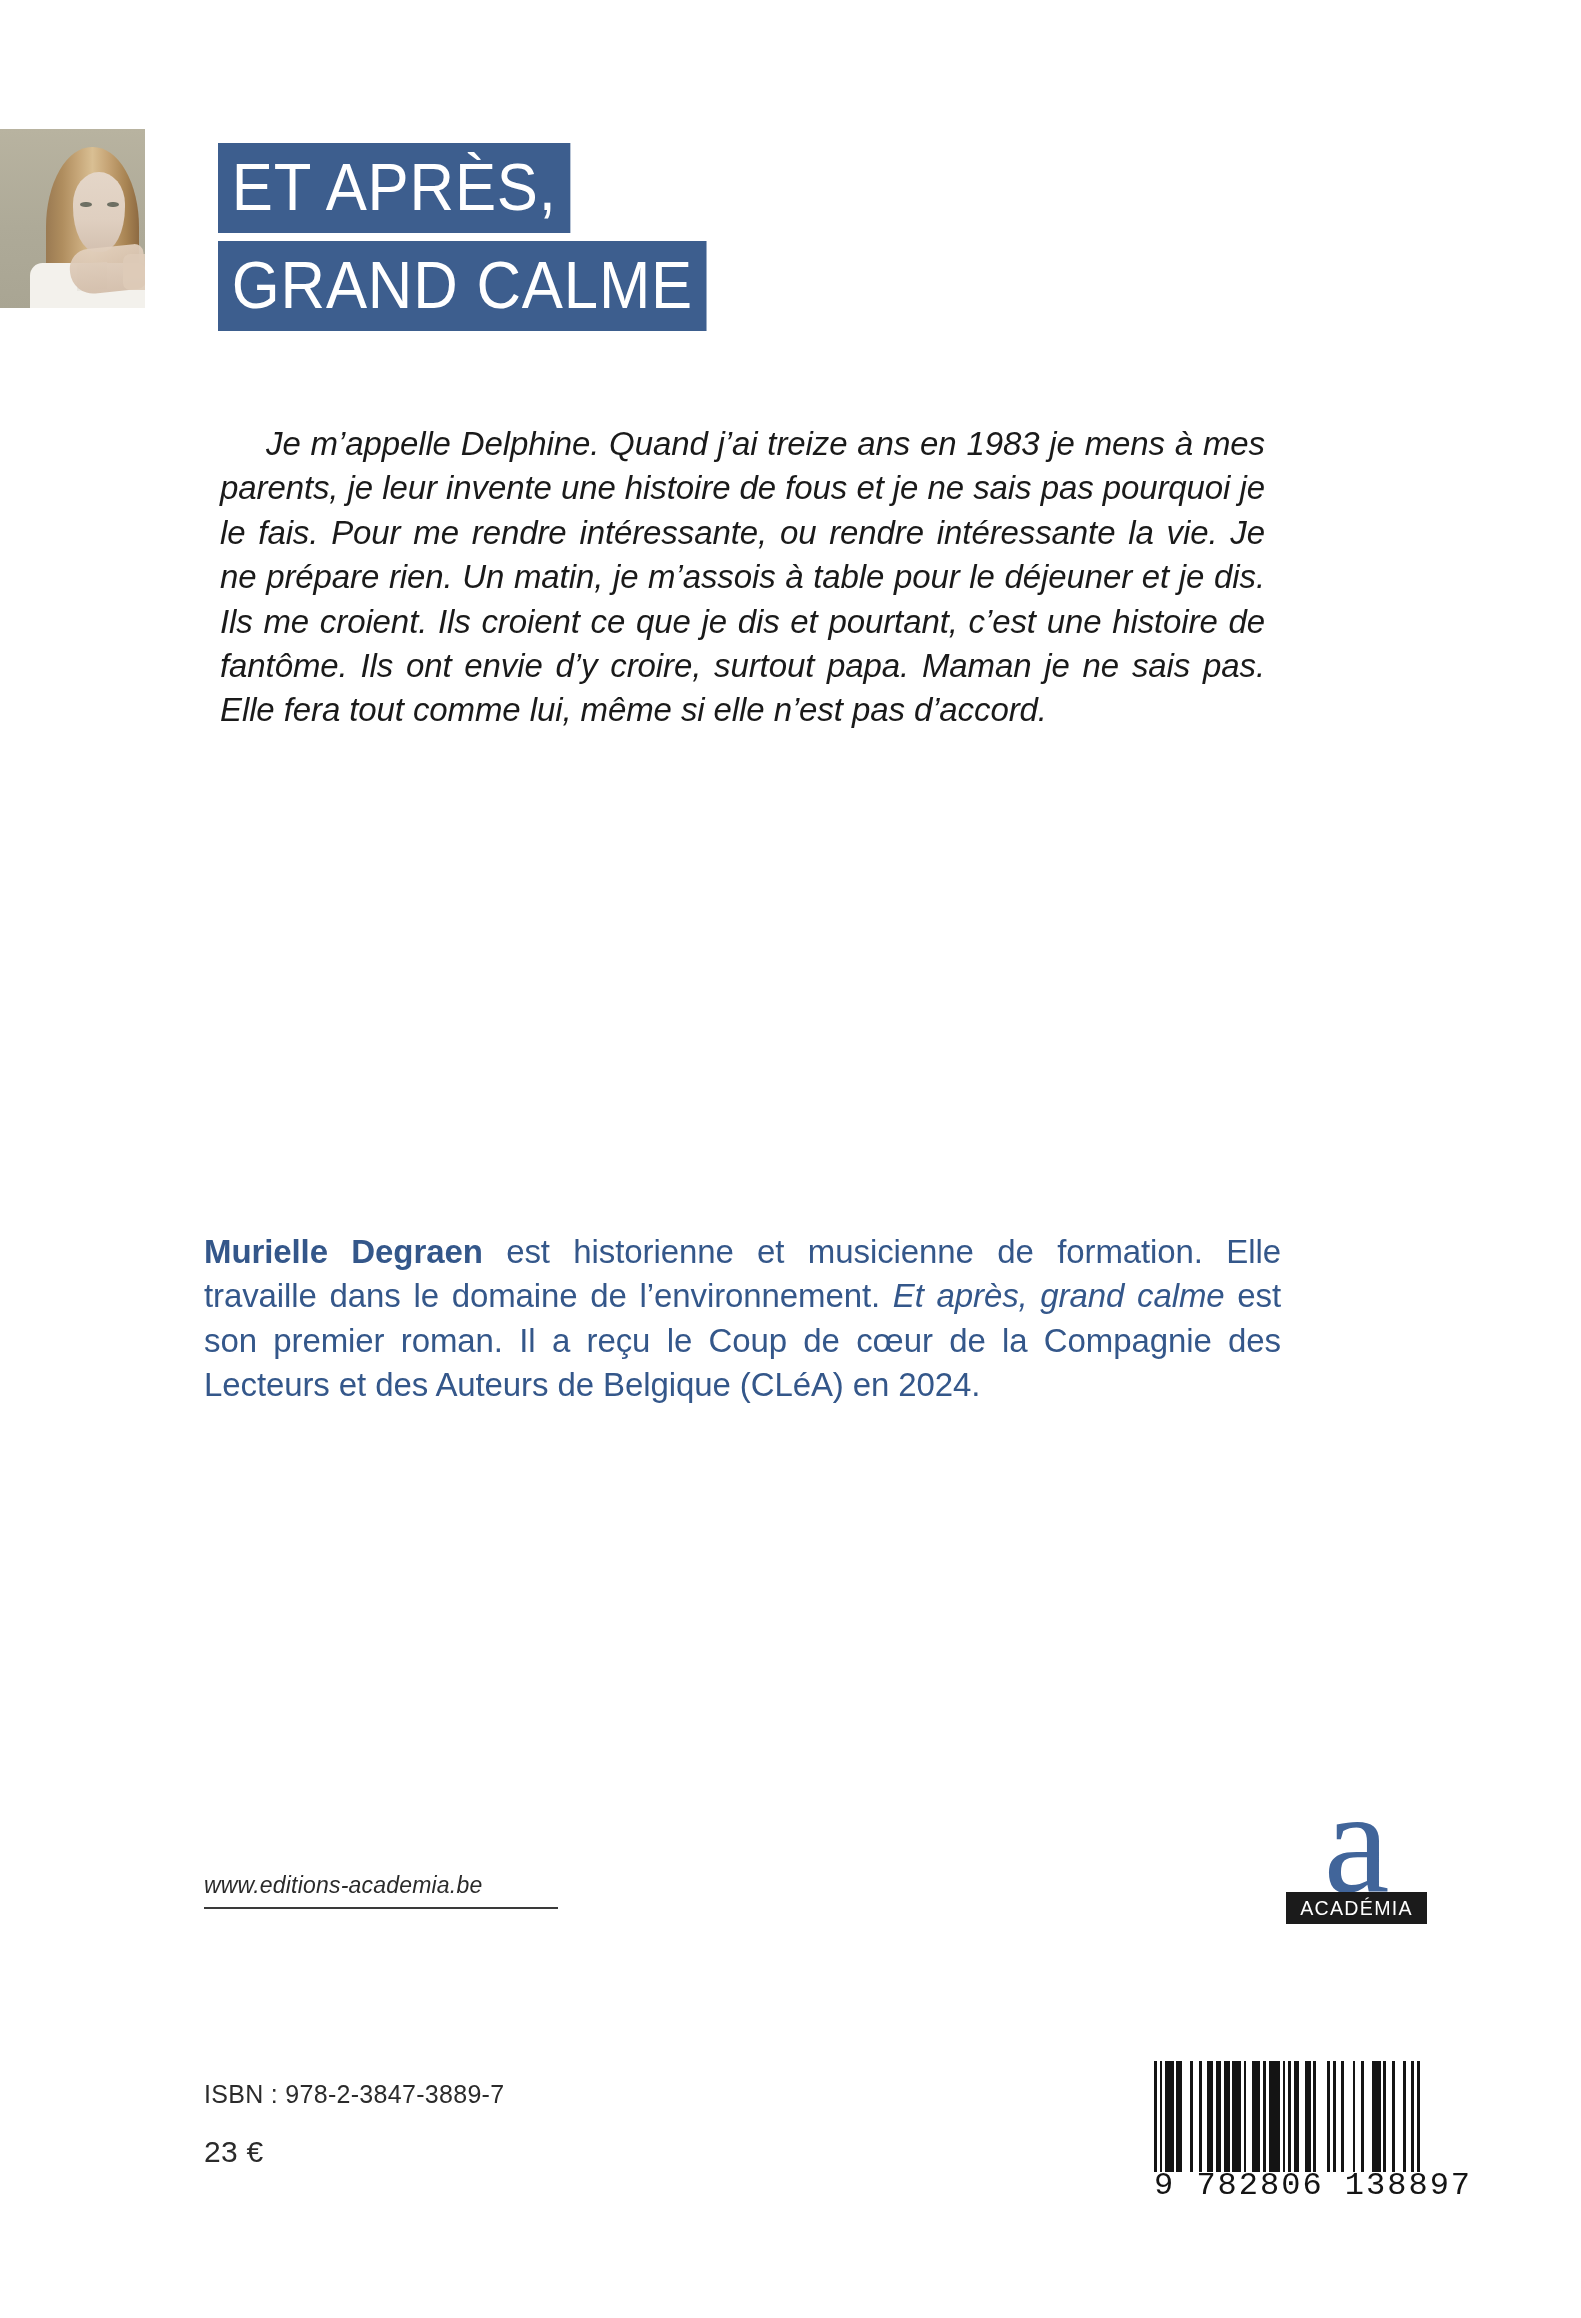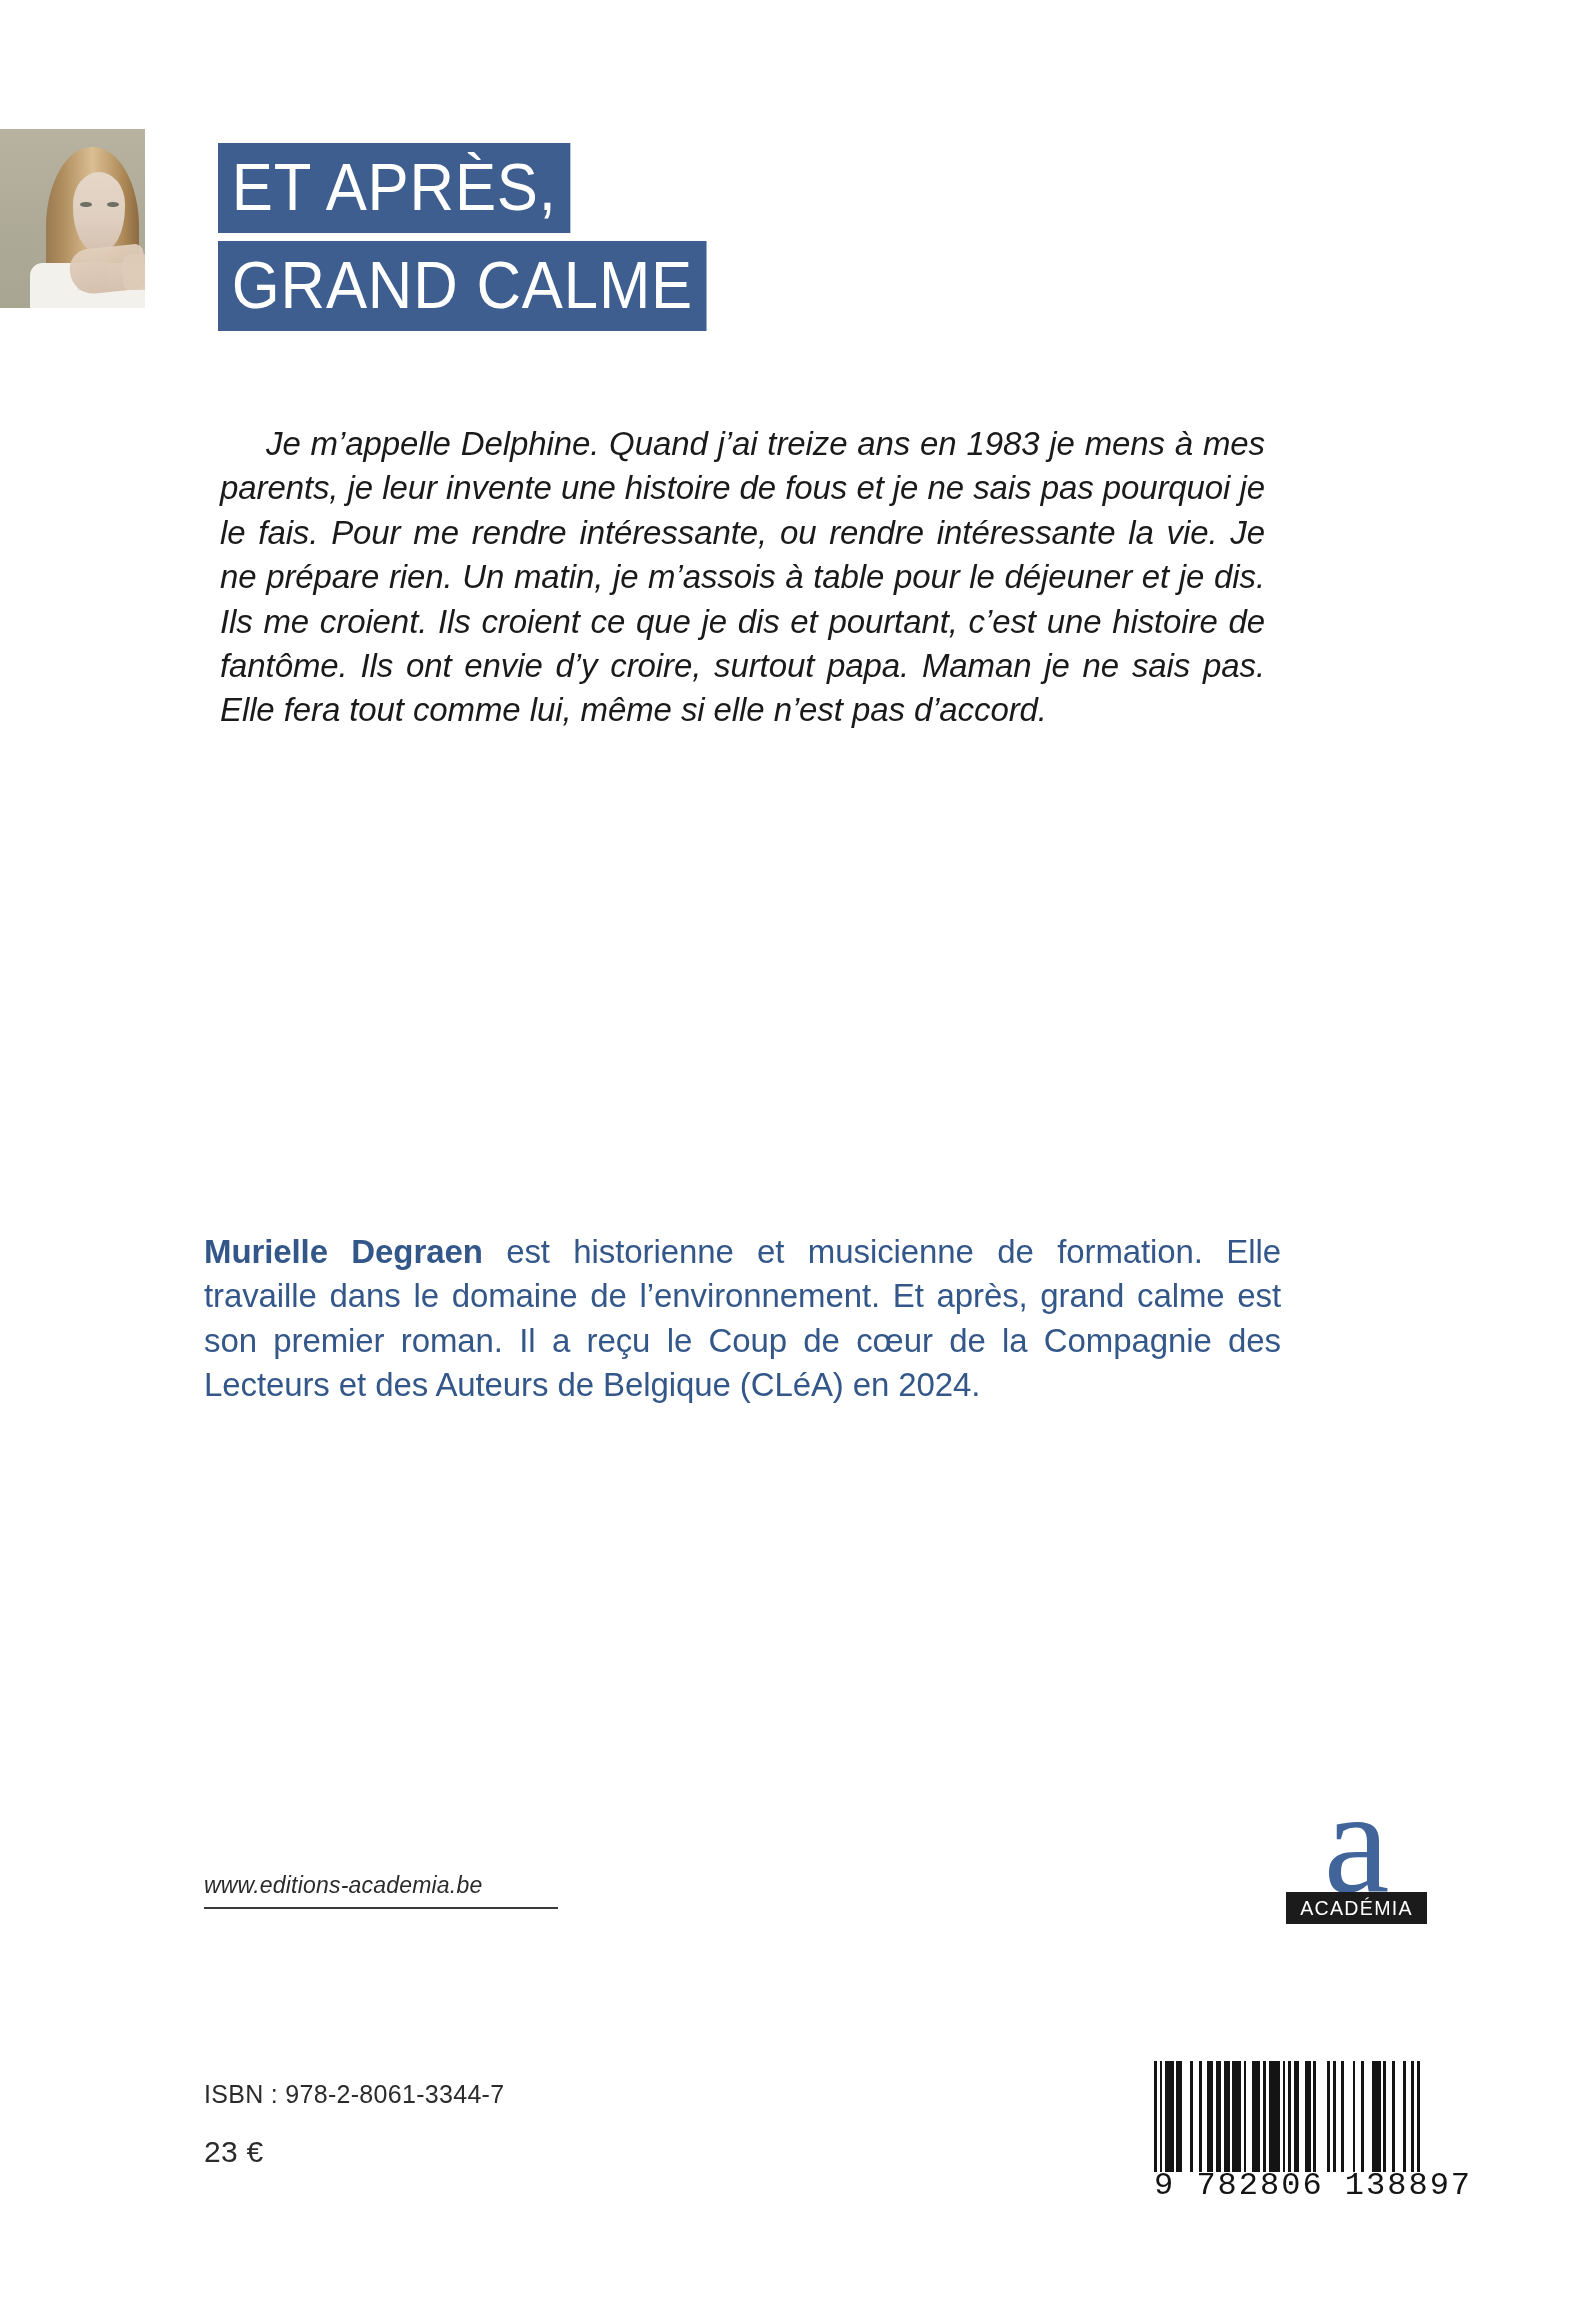--- a/index.html
+++ b/index.html
@@ -161,20 +161,21 @@
     font-size: 33px;
     line-height: 1.345;
     color: #34578a;
     text-align: justify;
     letter-spacing: -0.1px;
   }
   .bio .name {
     font-weight: bold;
   }
   .bio .work {
+    font-style: italic;
   }
 
   
   .url-block {
     position: absolute;
     left: 204px;
     top: 1872px;
     width: 357px;
     font-style: italic;
   }
@@ -318,21 +319,21 @@
   <span class="url-text">www.editions-academia.be</span>
   <div class="url-rule"></div>
 </div>
 
 <div class="logo">
   <div class="logo-a">a</div>
   <div class="logo-bar">ACADÉMIA</div>
 </div>
 
 <div class="isbn-block">
-  <span class="isbn-text">ISBN : 978-2-8061-3344-7</span>
+  <span class="isbn-text">ISBN : 978-2-3847-3889-7</span>
   <span class="price-text">23 €</span>
 </div>
 
 <div class="barcode">
   <div class="barcode-bars" id="barcode-bars">
       <i style="width: 2.8px;"></i>
       <i style="width: 2.8px; background: transparent;"></i>
       <i style="width: 2.8px;"></i>
       <i style="width: 2.8px; background: transparent;"></i>
       <i style="width: 8.4px;"></i>

